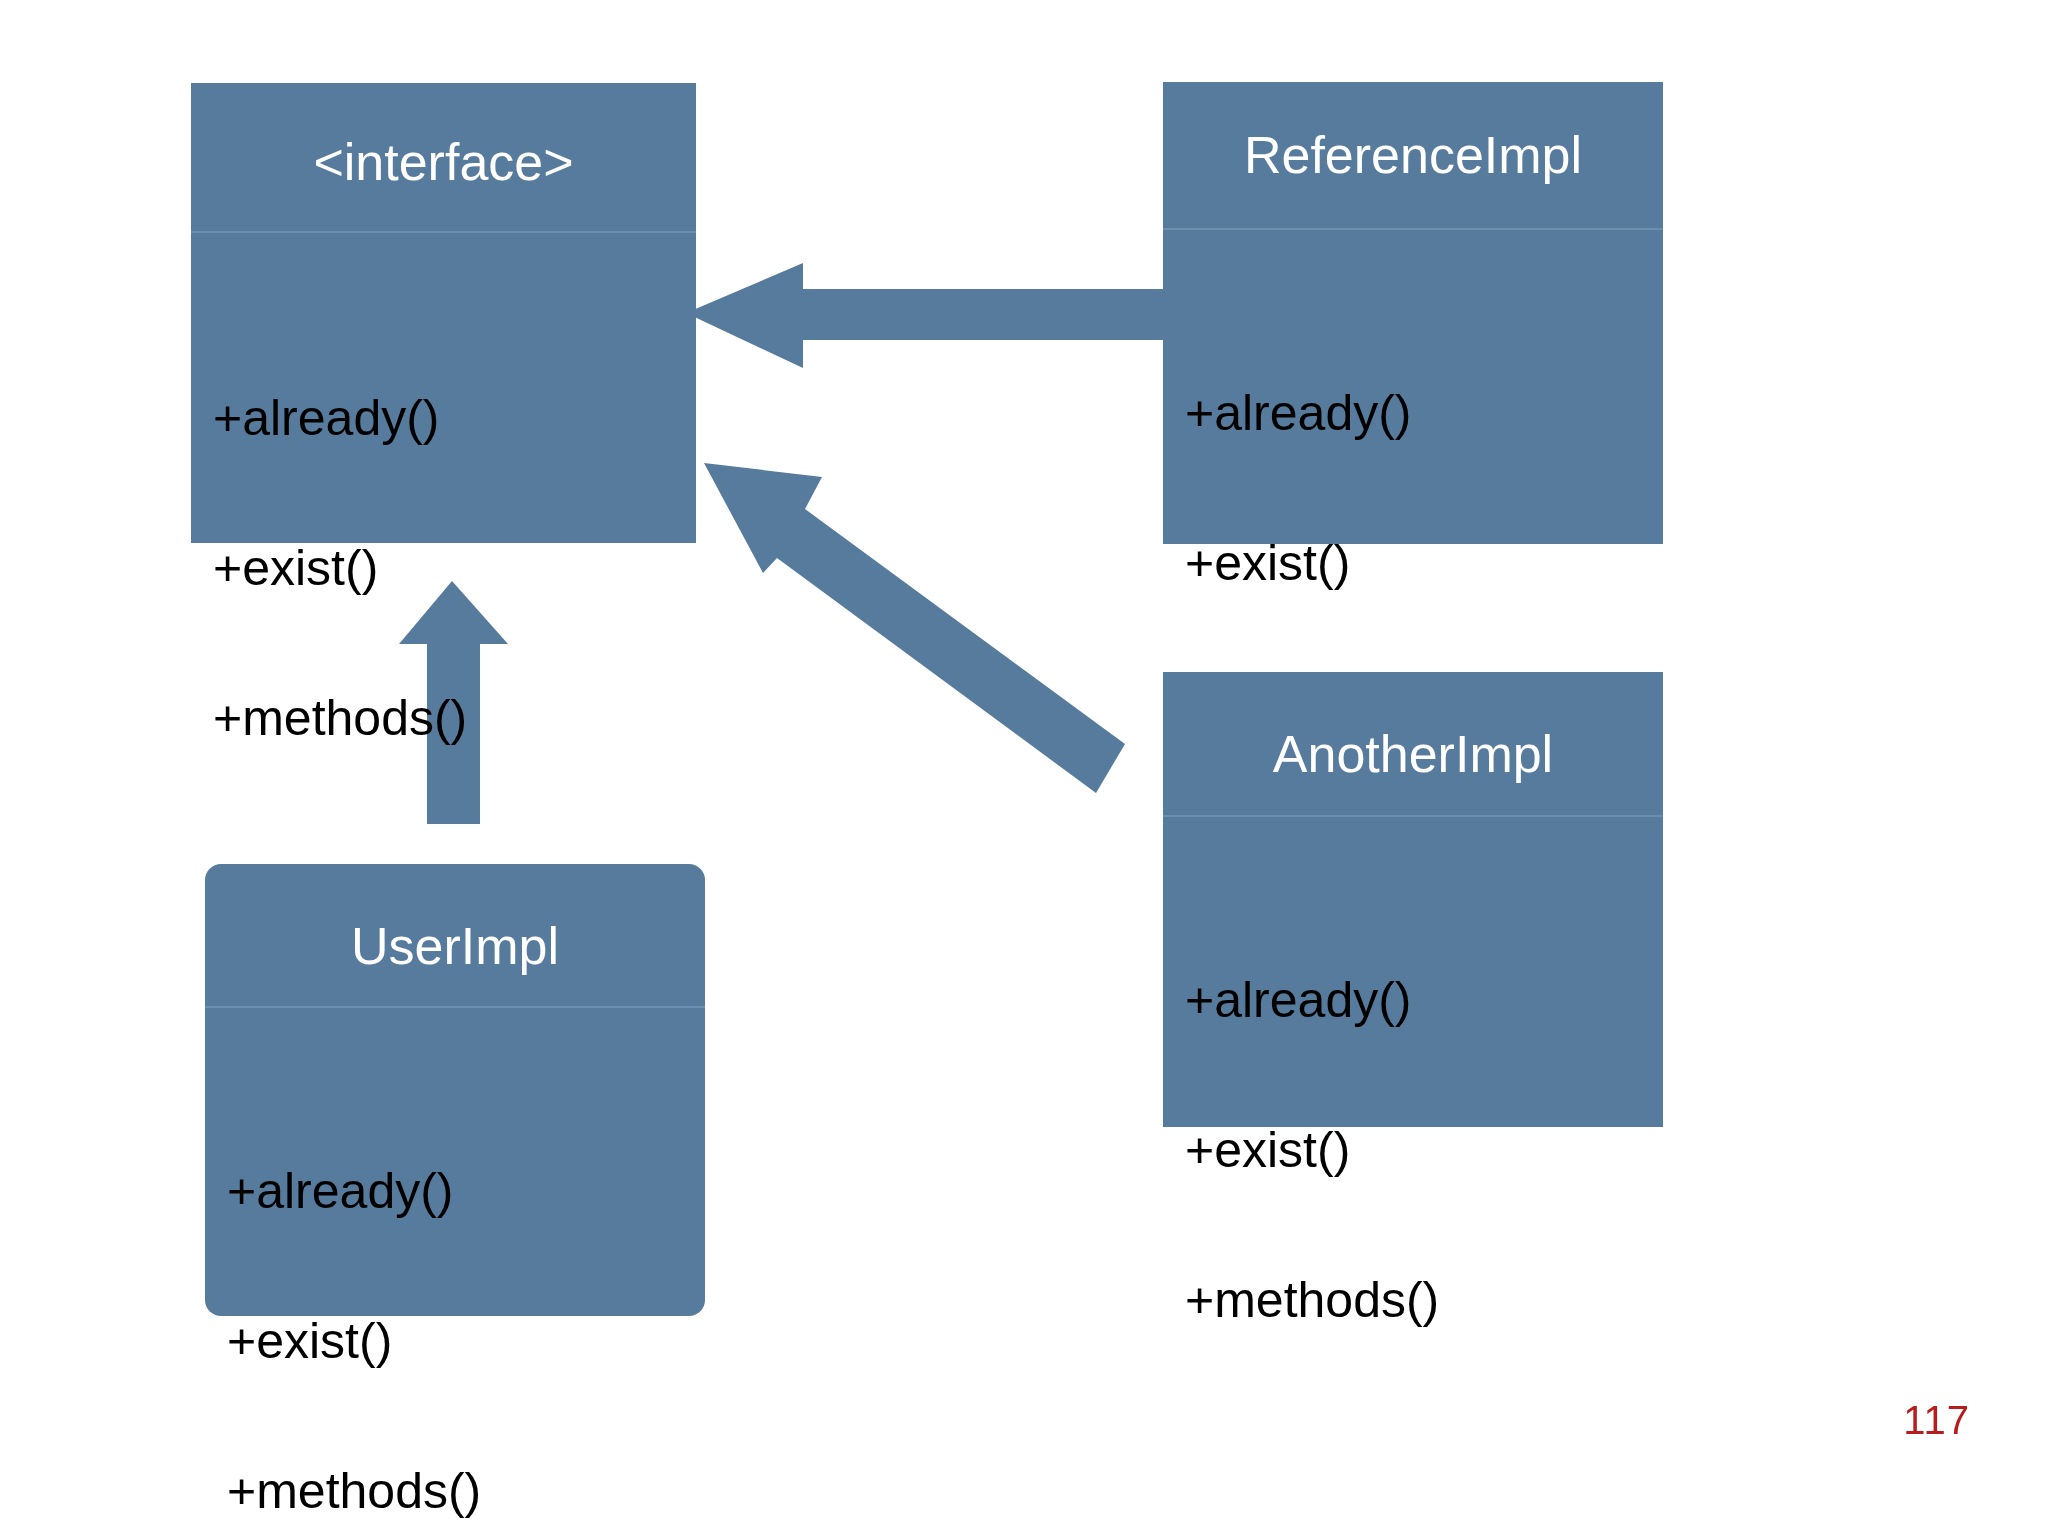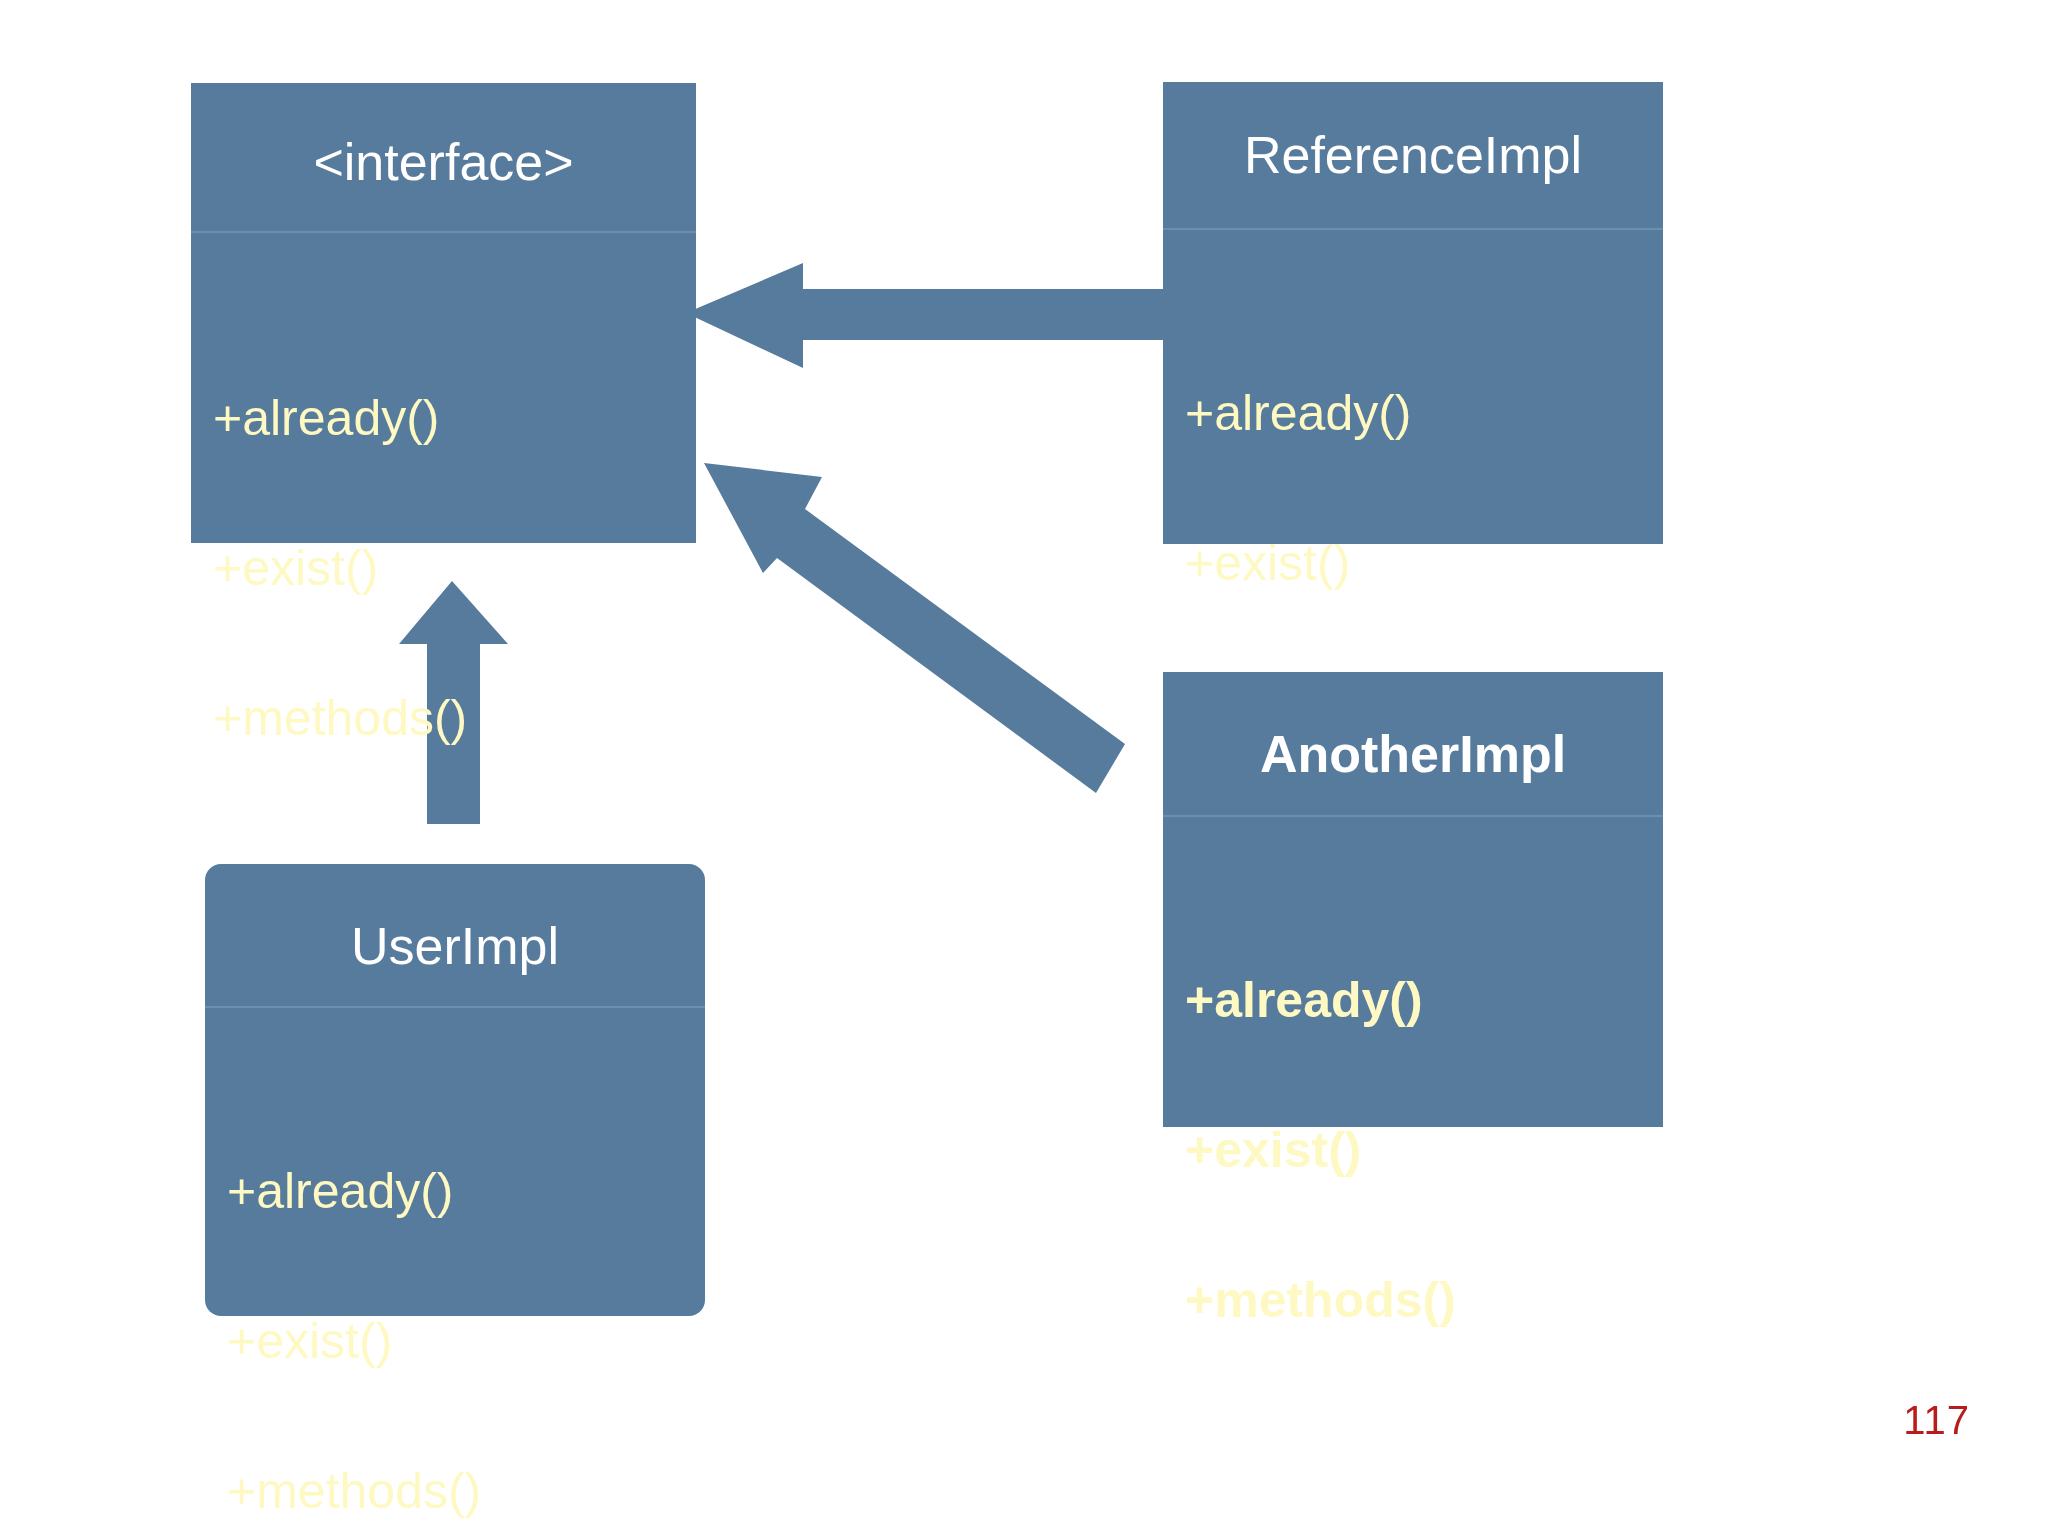--- a/index.html
+++ b/index.html
@@ -40,21 +40,21 @@
   .uml-header .stereo {
     display: block;
   }
   .uml-header .cname {
     display: block;
   }
   .uml-members {
     box-sizing: border-box;
     font-size: 50px;
     line-height: 1.0;
-    color: #fef9c3;
+    color: #000000;
     text-align: left;
     white-space: pre;
   }
   .uml-members .member {
     display: block;
   }
 
   
   #box-published-interface {
     left: 175px; top: 83px; width: 505px; height: 460px; margin-left: 16px;
@@ -71,21 +71,21 @@
     left: 1163px; top: 82px; width: 500px; height: 462px;
   }
   #box-reference-impl .uml-header {
     height: 148px;
   }
   #box-reference-impl .uml-members {
     padding: 58px 0 0 22px;
   }
 
   #box-another-impl {
-    left: 1163px; top: 672px; width: 500px; height: 455px; font-weight: bold;
+    left: 1163px; top: 672px; width: 500px; height: 455px;
   }
   #box-another-impl .uml-header {
     height: 145px;
     padding-top: 22px;
   }
   #box-another-impl .uml-members {
     padding: 58px 0 0 22px;
   }
 
   #box-user-impl {

